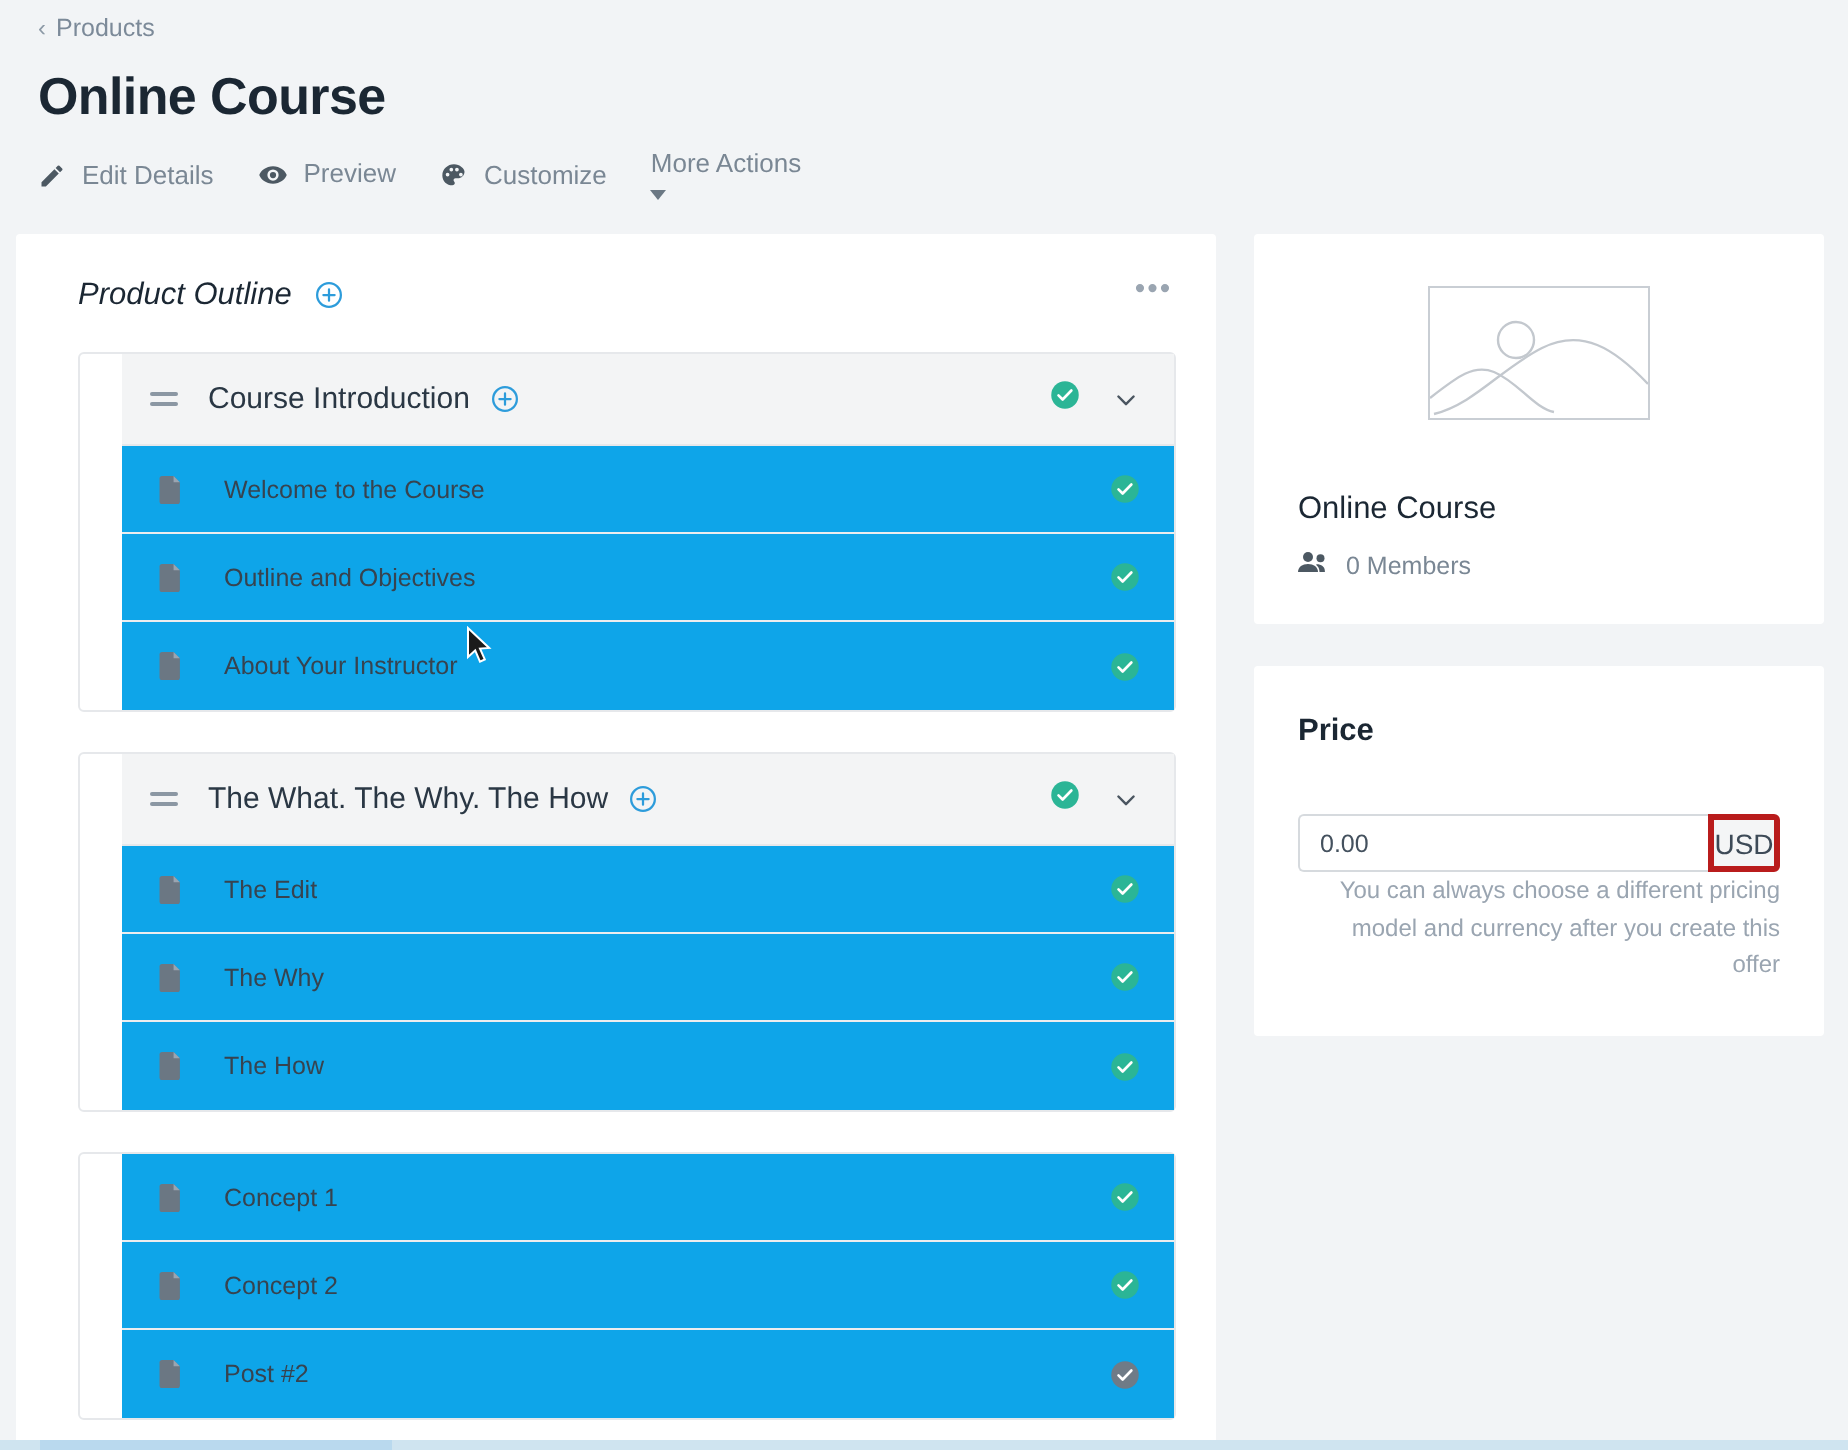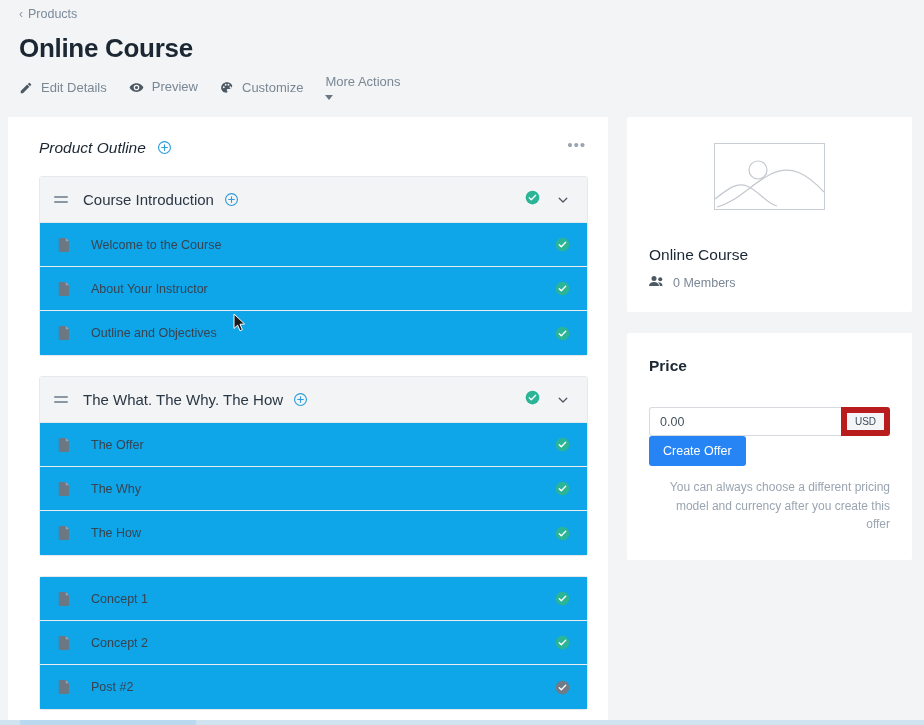--- a/index.html
+++ b/index.html
@@ -50,21 +50,21 @@
   }
   .outline-title { font-size: 15.5px; color: #1b2733; font-weight: normal; }
   .circle-plus { margin-left: 11px; display: flex; cursor: pointer; }
   .dots {
     margin-left: auto; color: #9aa5b1; font-size: 15px;
     letter-spacing: 1px; cursor: pointer; line-height: 1;
     padding-bottom: 6px;
   }
 
   
-  .section { margin: 0 20px 20px 31px; border: 1px solid #e6e8eb; border-radius: 3px; }
+  .section { margin: 0 20px 20px 31px; border: 1px solid #e6e8eb; border-radius: 3px; padding-left: 21px; }
   .section-head {
     display: flex; align-items: center; height: 46px;
     background: #f3f4f5; padding: 0 17px 0 14px;
     border-bottom: 1px solid #e6e8eb;
   }
   .drag-handle { display: flex; flex-direction: column; gap: 3px; cursor: grab; margin-right: 15px; }
   .drag-handle i { display: block; width: 14px; height: 2px; background: #8b97a3; border-radius: 1px; }
   .section-title { font-size: 15px; color: #2a3744; }
   .section-head .circle-plus { margin-left: 10px; }
   .sec-right { margin-left: auto; display: flex; align-items: center; gap: 16px; }
@@ -94,22 +94,22 @@
   .price-title { font-size: 15.5px; color: #1b2733; font-weight: bold; margin-bottom: 32px; }
   .price-row { display: flex; height: 29px; }
   .price-input {
     flex: 1; border: 1px solid #d6dade; border-right: none;
     border-radius: 3px 0 0 3px; font-size: 12.5px; color: #44515e;
     padding: 0 10px; font-family: "Liberation Sans", sans-serif;
     outline: none; background: #fff; min-width: 0;
   }
   .price-cur {
     display: flex; align-items: center; justify-content: center;
-    width: 49px; background: #f4f5f6; border: 6px solid #b91c1c;
-    border-radius: 0 3px 3px 0; font-size: 10px; color: #3d4a57;
+    width: 36px; background: #f4f5f6; border: 3px solid #b91c1c;
+    border-radius: 0 3px 3px 0; font-size: 14px; color: #3d4a57;
   }
   .btn-primary {
     display: inline-block; background: #2684f5; color: #fff;
     font-size: 12.5px; border: none; border-radius: 3px;
     padding: 8px 14px; cursor: pointer; margin-bottom: 12px;
     font-family: "Liberation Sans", sans-serif;
   }
   .price-note { font-size: 12px; color: #9aa5b1; line-height: 1.55; text-align: right; }
 
   
@@ -232,37 +232,37 @@
             </span>
           </div>
 
           <div class="lesson">
             <span class="doc-icon">
               <svg width="13" height="14" viewBox="0 0 18 22" fill="#6b7783">
                   <path d="M2 0h9l5 5v15a2 2 0 0 1-2 2H2a2 2 0 0 1-2-2V2a2 2 0 0 1 2-2z"></path>
                   <path d="M11 0l5 5h-5z" fill="#9aa5b1"></path>
                 </svg>
             </span>
+            <span class="lesson-title">Outline and Objectives</span>
+            <span class="status">
+              <svg width="15" height="15" viewBox="0 0 24 24">
+                  <circle cx="12" cy="12" r="11" fill="#2bb596"></circle>
+                  <path d="M6.8 12.3l3.3 3.3 7-7.2" fill="none" stroke="#fff" stroke-width="2.1" stroke-linecap="round" stroke-linejoin="round"></path>
+                </svg>
+            </span>
+          </div>
+
+          <div class="lesson">
+            <span class="doc-icon">
+              <svg width="13" height="14" viewBox="0 0 18 22" fill="#6b7783">
+                  <path d="M2 0h9l5 5v15a2 2 0 0 1-2 2H2a2 2 0 0 1-2-2V2a2 2 0 0 1 2-2z"></path>
+                  <path d="M11 0l5 5h-5z" fill="#9aa5b1"></path>
+                </svg>
+            </span>
             <span class="lesson-title">About Your Instructor</span>
-            <span class="status">
-              <svg width="15" height="15" viewBox="0 0 24 24">
-                  <circle cx="12" cy="12" r="11" fill="#2bb596"></circle>
-                  <path d="M6.8 12.3l3.3 3.3 7-7.2" fill="none" stroke="#fff" stroke-width="2.1" stroke-linecap="round" stroke-linejoin="round"></path>
-                </svg>
-            </span>
-          </div>
-
-          <div class="lesson">
-            <span class="doc-icon">
-              <svg width="13" height="14" viewBox="0 0 18 22" fill="#6b7783">
-                  <path d="M2 0h9l5 5v15a2 2 0 0 1-2 2H2a2 2 0 0 1-2-2V2a2 2 0 0 1 2-2z"></path>
-                  <path d="M11 0l5 5h-5z" fill="#9aa5b1"></path>
-                </svg>
-            </span>
-            <span class="lesson-title">Outline and Objectives</span>
             <span class="status">
               <svg width="15" height="15" viewBox="0 0 24 24">
                   <circle cx="12" cy="12" r="11" fill="#2bb596"></circle>
                   <path d="M6.8 12.3l3.3 3.3 7-7.2" fill="none" stroke="#fff" stroke-width="2.1" stroke-linecap="round" stroke-linejoin="round"></path>
                 </svg>
             </span>
           </div>
         </div>
 
         <div class="section">
@@ -293,21 +293,21 @@
             </span>
           </div>
 
           <div class="lesson">
             <span class="doc-icon">
               <svg width="13" height="14" viewBox="0 0 18 22" fill="#6b7783">
                   <path d="M2 0h9l5 5v15a2 2 0 0 1-2 2H2a2 2 0 0 1-2-2V2a2 2 0 0 1 2-2z"></path>
                   <path d="M11 0l5 5h-5z" fill="#9aa5b1"></path>
                 </svg>
             </span>
-            <span class="lesson-title">The Offer</span>
+            <span class="lesson-title">The Edit</span>
             <span class="status">
               <svg width="15" height="15" viewBox="0 0 24 24">
                   <circle cx="12" cy="12" r="11" fill="#2bb596"></circle>
                   <path d="M6.8 12.3l3.3 3.3 7-7.2" fill="none" stroke="#fff" stroke-width="2.1" stroke-linecap="round" stroke-linejoin="round"></path>
                 </svg>
             </span>
           </div>
 
           <div class="lesson">
             <span class="doc-icon">
@@ -419,21 +419,20 @@
           <span>0 Members</span>
         </div>
       </div>
 
       <div class="card price-card">
         <div class="price-title">Price</div>
         <div class="price-row">
           <input class="price-input" type="text" value="0.00" style="">
           <span class="price-cur">USD</span>
         </div>
-        <button class="btn-primary">Create Offer</button>
         <div class="price-note">You can always choose a different pricing model and currency after you create this offer</div>
       </div>
 
     </div>
   </div>
 
   <div class="cursor">
     <svg width="13" height="19" viewBox="0 0 13 19">
       <path d="M1 1 L1 15.5 L4.6 12.2 L7 17.8 L9.4 16.7 L7 11.3 L11.6 11z" fill="#1b1b1b" stroke="#ffffff" stroke-width="1"></path>
     </svg>

